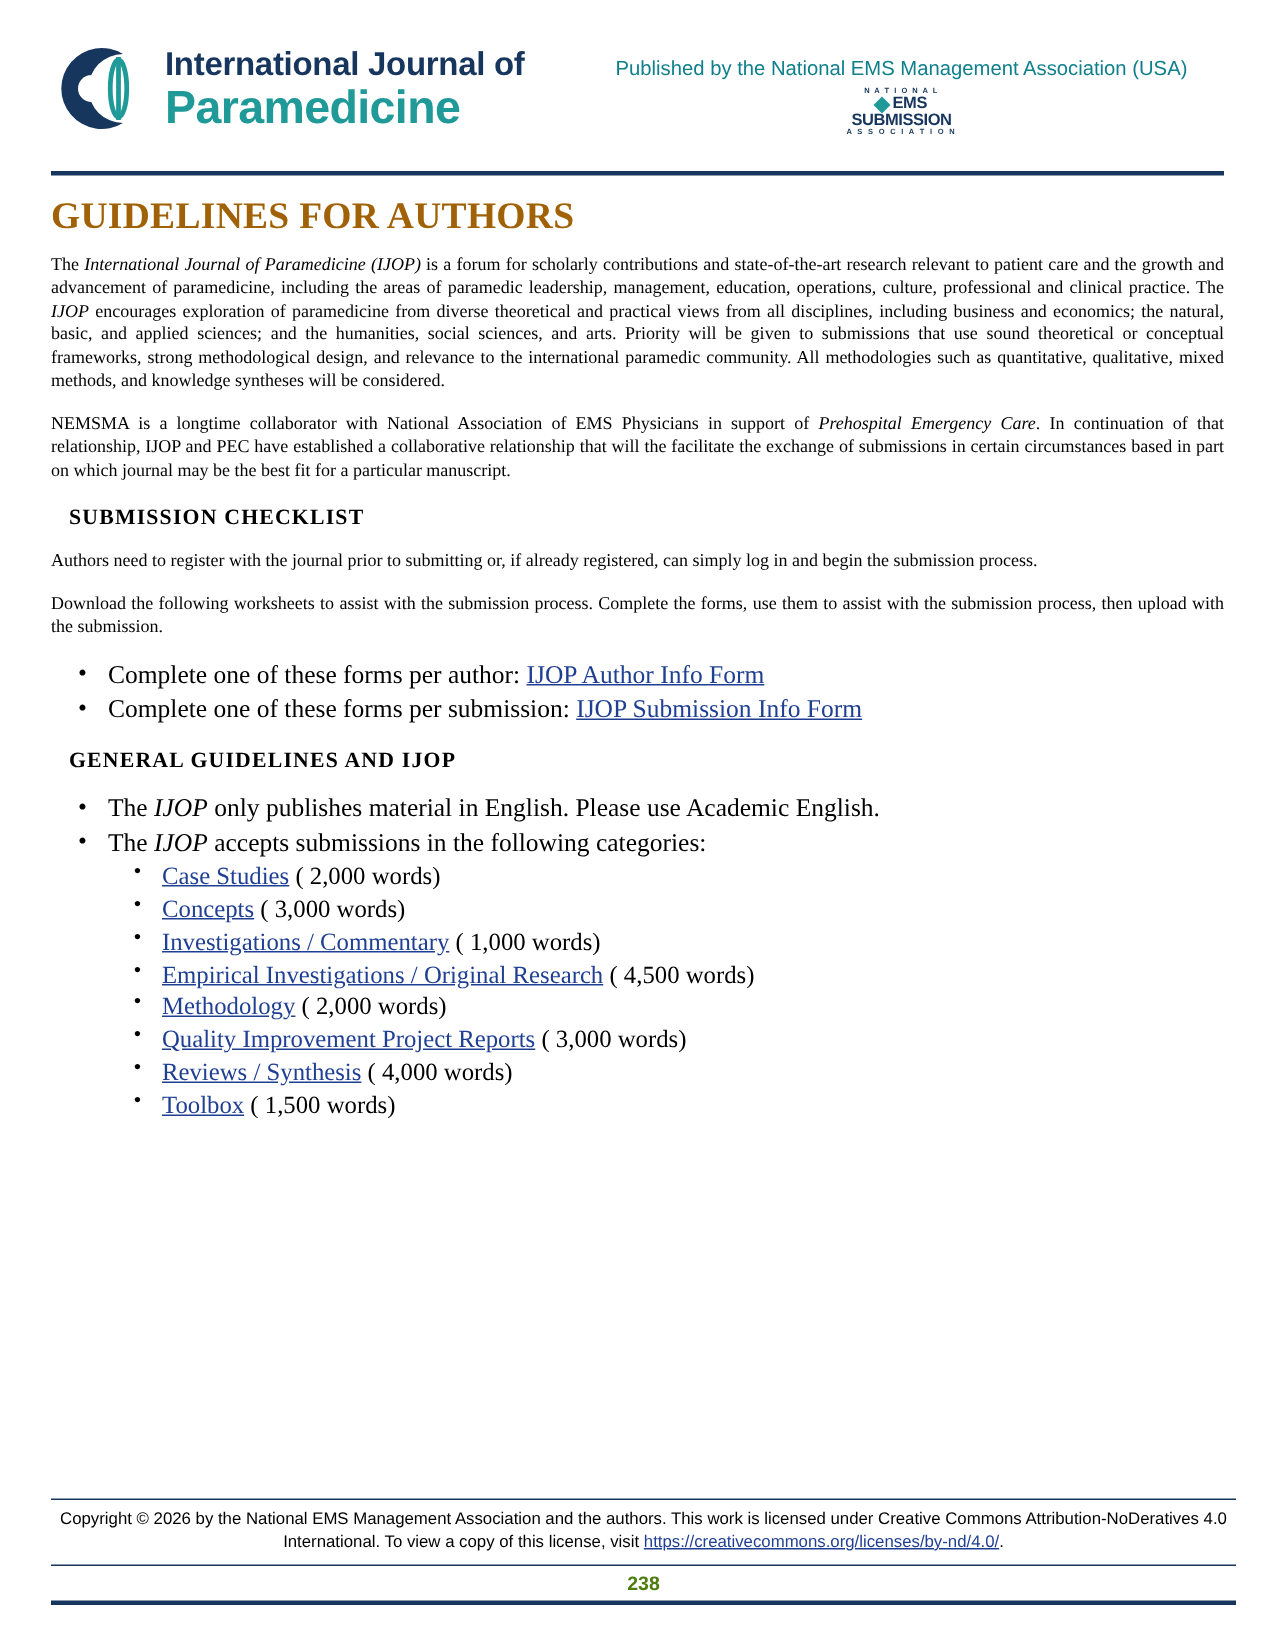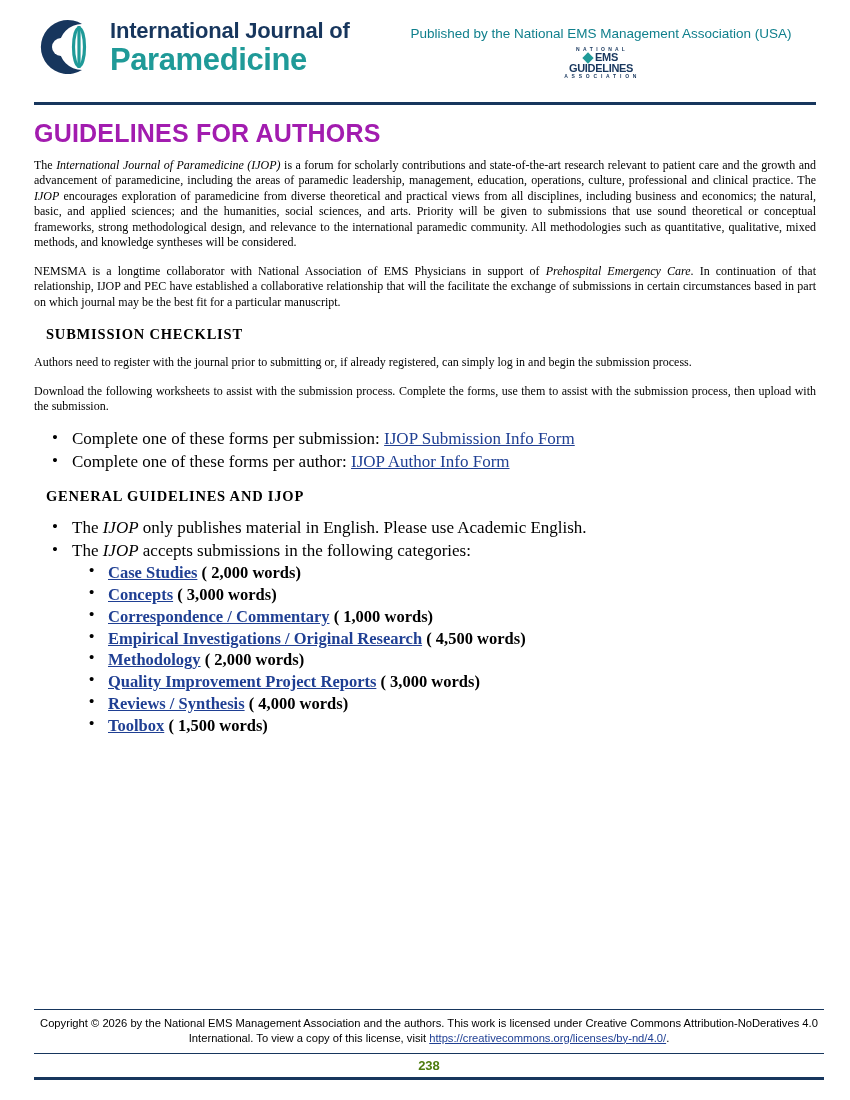--- a/index.html
+++ b/index.html
@@ -13,21 +13,21 @@
     font-family: "Liberation Serif", serif;
     color: #000000;
     position: relative;
     overflow: hidden;
   }
   .page {
     position: relative;
     width: 850px;
     height: 1100px;
     box-sizing: border-box;
-    padding: 4px 34px;
+    padding: 16px 34px;
   }
 
   
   .masthead {
     display: flex;
     align-items: flex-start;
     justify-content: space-between;
     padding-top: 12px;
     height: 78px;
   }
@@ -111,24 +111,24 @@
     transform: rotate(45deg);
   }
 
   .rule-top {
     border-top: 3.5px solid #17365d;
     margin-top: 8px;
   }
 
   
   h1.section-title {
-    font-family: Liberation Sans, sans-serif;
+    font-family: Liberation Serif, serif;
     font-size: 25px;
     font-weight: bold;
-    color: #a21caf;
+    color: #a16207;
     margin: 14px 0 10px 0;
     letter-spacing: 0.2px;
   }
   p.body-par {
     font-size: 12px;
     line-height: 1.29;
     margin: 0 0 13px 0;
     text-align: justify;
   }
   .it { font-style: italic; }
@@ -160,40 +160,39 @@
   ul.sub-bullets {
     margin: 0;
     padding-left: 36px;
     list-style: none;
   }
   ul.sub-bullets > li {
     font-size: 16.5px;
     line-height: 1.29;
     position: relative;
     margin-bottom: 0.5px;
-    font-weight: bold;
   }
   ul.sub-bullets > li::before {
     content: "\2022";
     position: absolute;
     left: -19px;
     top: -1px;
     font-size: 15px;
   }
   a.doclink {
     color: #1f3f93;
     text-decoration: underline;
   }
 
   
   .footer {
     position: absolute;
     left: 34px;
     right: 26px;
-    bottom: 20px;
+    bottom: 30px;
   }
   .footer-rule-top {
     border-top: 1px solid #17365d;
     margin-bottom: 6px;
   }
   .copyright {
     font-family: "Liberation Sans", sans-serif;
     font-size: 11.2px;
     line-height: 1.35;
     text-align: center;
@@ -241,54 +240,54 @@
     </div>
 
     <div class="publisher-block">
       <div class="publisher-line">Published by the National EMS Management Association (USA)</div>
       <div class="nemsma-logo">
         <div class="nemsma-top">N A T I O N A L</div>
         <div class="nemsma-row">
           <span class="nemsma-diamond"></span>
           <span class="nemsma-mid">EMS</span>
         </div>
-        <div class="nemsma-mid">GUIDELINES</div>
+        <div class="nemsma-mid">SUBMISSION</div>
         <div class="nemsma-bot">A S S O C I A T I O N</div>
       </div>
     </div>
   </div>
 
   <div class="rule-top"></div>
 
   <h1 class="section-title">GUIDELINES FOR AUTHORS</h1>
 
   <p class="body-par"><span>The </span><span class="it">International Journal of Paramedicine (IJOP)</span><span> is a forum for scholarly contributions and state-of-the-art research relevant to patient care and the growth and advancement of paramedicine, including the areas of paramedic leadership, management, education, operations, culture, professional and clinical practice. The </span><span class="it">IJOP</span><span> encourages exploration of paramedicine from diverse theoretical and practical views from all disciplines, including business and economics; the natural, basic, and applied sciences; and the humanities, social sciences, and arts. Priority will be given to submissions that use sound theoretical or conceptual frameworks, strong methodological design, and relevance to the international paramedic community.  All methodologies such as quantitative, qualitative, mixed methods, and knowledge syntheses will be considered.</span></p>
 
   <p class="body-par"><span>NEMSMA is a longtime collaborator with National Association of EMS Physicians in support of </span><span class="it">Prehospital Emergency Care</span><span>. In continuation of that relationship, IJOP and PEC have established a collaborative relationship that will the facilitate the exchange of submissions in certain circumstances based in part on which journal may be the best fit for a particular manuscript.</span></p>
 
   <h2 class="subhead">SUBMISSION CHECKLIST</h2>
 
   <p class="body-par">Authors need to register with the journal prior to submitting or, if already registered, can simply log in and begin the submission process.</p>
 
   <p class="body-par">Download the following worksheets to assist with the submission process. Complete the forms, use them to assist with the submission process, then upload with the submission.</p>
 
   <ul class="bullets">
+    <li><span>Complete one of these forms per author: </span><a class="doclink" href="#">IJOP Author Info Form</a></li>
     <li><span>Complete one of these forms per submission: </span><a class="doclink" href="#">IJOP Submission Info Form</a></li>
-    <li><span>Complete one of these forms per author: </span><a class="doclink" href="#">IJOP Author Info Form</a></li>
   </ul>
 
   <h2 class="subhead">GENERAL GUIDELINES AND IJOP</h2>
 
   <ul class="bullets">
     <li><span>The </span><span class="it">IJOP</span><span> only publishes material in English. Please use Academic English.</span></li>
     <li><span>The </span><span class="it">IJOP</span><span> accepts submissions in the following categories:</span>
       <ul class="sub-bullets">
         <li><a class="doclink" href="#">Case Studies</a> <span>( 2,000 words)</span></li>
         <li><a class="doclink" href="#">Concepts</a> <span>( 3,000 words)</span></li>
-        <li><a class="doclink" href="#">Correspondence / Commentary</a> <span>( 1,000 words)</span></li>
+        <li><a class="doclink" href="#">Investigations / Commentary</a> <span>( 1,000 words)</span></li>
         <li><a class="doclink" href="#">Empirical Investigations / Original Research</a> <span>( 4,500 words)</span></li>
         <li><a class="doclink" href="#">Methodology</a> <span>( 2,000 words)</span></li>
         <li><a class="doclink" href="#">Quality Improvement Project Reports</a> <span>( 3,000 words)</span></li>
         <li><a class="doclink" href="#">Reviews / Synthesis</a> <span>( 4,000 words)</span></li>
         <li><a class="doclink" href="#">Toolbox</a> <span>( 1,500 words)</span></li>
       </ul>
     </li>
   </ul>
 
   <div class="footer">

